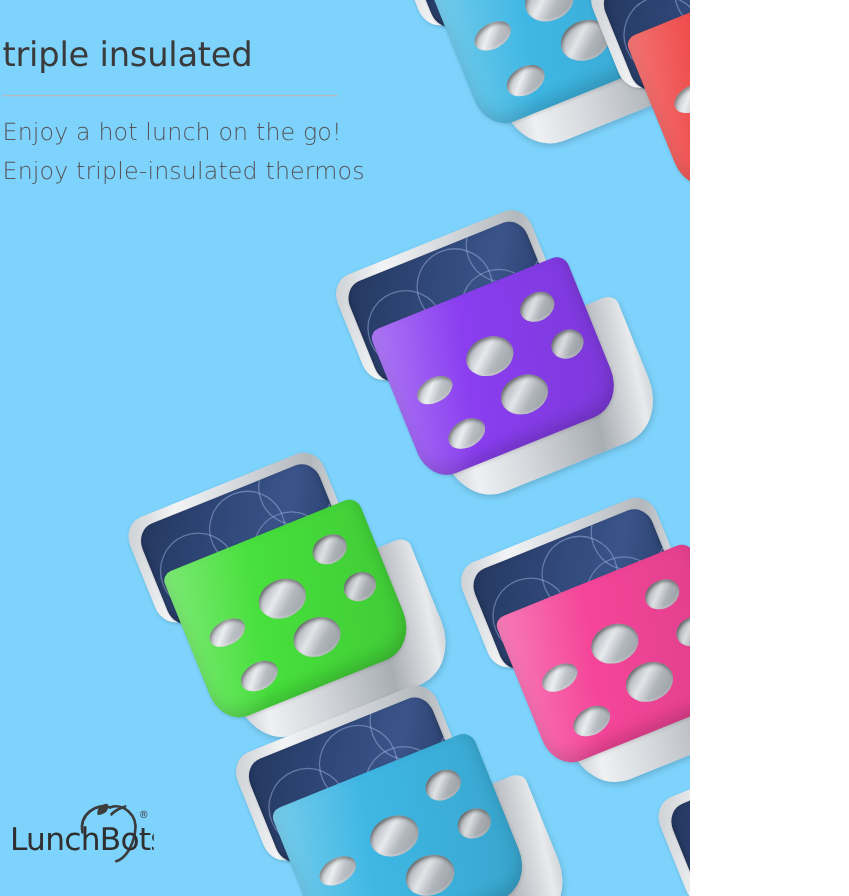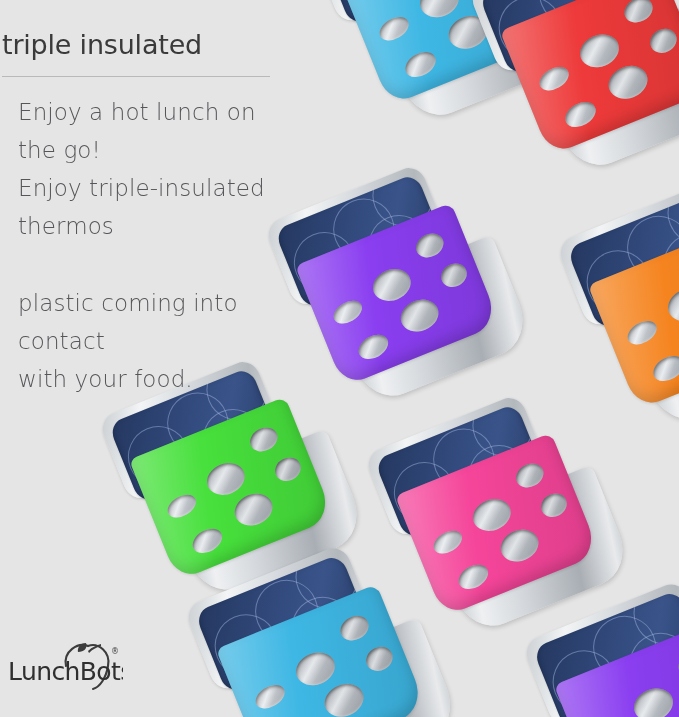--- a/index.html
+++ b/index.html
@@ -1,26 +1,26 @@
 <!DOCTYPE html>
 <html><head>
 <meta charset="utf-8">
 <style>
   html,body{margin:0;padding:0;background:#fff;}
   body{width:679px;height:717px;overflow:hidden;
        font-family:"DejaVu Sans","Liberation Sans",sans-serif;}
-  .stage{position:relative;width:679px;height:717px;background:#e5e5e5;overflow:hidden;}
+  .stage{position:relative;width:552px;height:717px;background:#7dd3fc;overflow:hidden;}
 
   
   .copy{position:absolute;left:2px;top:30px;width:300px;z-index:40;}
   .headline{font-size:27px;font-weight:400;color:#3a3a3a;letter-spacing:-0.2px;
             line-height:1.1;margin:0;white-space:nowrap;}
   .rule{width:268px;height:1px;background:#b9b9b9;margin:16px 0 14px 0;}
-  .body-copy{font-size:23px;font-weight:300;color:#56565a;line-height:1.66;
-             margin:16px;letter-spacing:0.1px;}
+  .body-copy{font-size:19px;font-weight:300;color:#56565a;line-height:1.66;
+             margin:0;letter-spacing:0.1px;}
 
   
   .logo{position:absolute;left:8px;top:640px;width:115px;height:52px;z-index:40;}
   .logo svg{display:block;}
 
   
   .thermos{position:absolute;width:200px;height:205px;}
   .t-inner{position:absolute;inset:0;}
 
   .lid{position:absolute;left:4px;top:0px;width:150px;height:84px;border-radius:14px/16px;
@@ -237,22 +237,21 @@
       </div>
     </div>
 
   <div class="copy">
     <h1 class="headline">triple insulated</h1>
     <div class="rule"></div>
     <p class="body-copy">
       <span>Enjoy a hot lunch on the go!</span><br>
       <span>Enjoy triple-insulated thermos</span><br>
       <br>
-      <span>plastic coming into contact</span><br>
-      <span>with your food.</span>
+      <br>
     </p>
   </div>
 
   <div class="logo">
     <svg width="115" height="52" viewBox="0 0 115 52" aria-hidden="true">
       <g fill="none" stroke="#3c3c3c" stroke-width="2.1" stroke-linecap="round">
         <path d="M58 26 C55 11, 70 2, 80 6 C90 2, 103 12, 100 26 C98 38, 92 47, 85 49"></path>
       </g>
       <g fill="#3c3c3c">
         <path d="M78 3 C72 3, 69 8, 70 12 C76 12, 80 8, 78 3 Z"></path>

